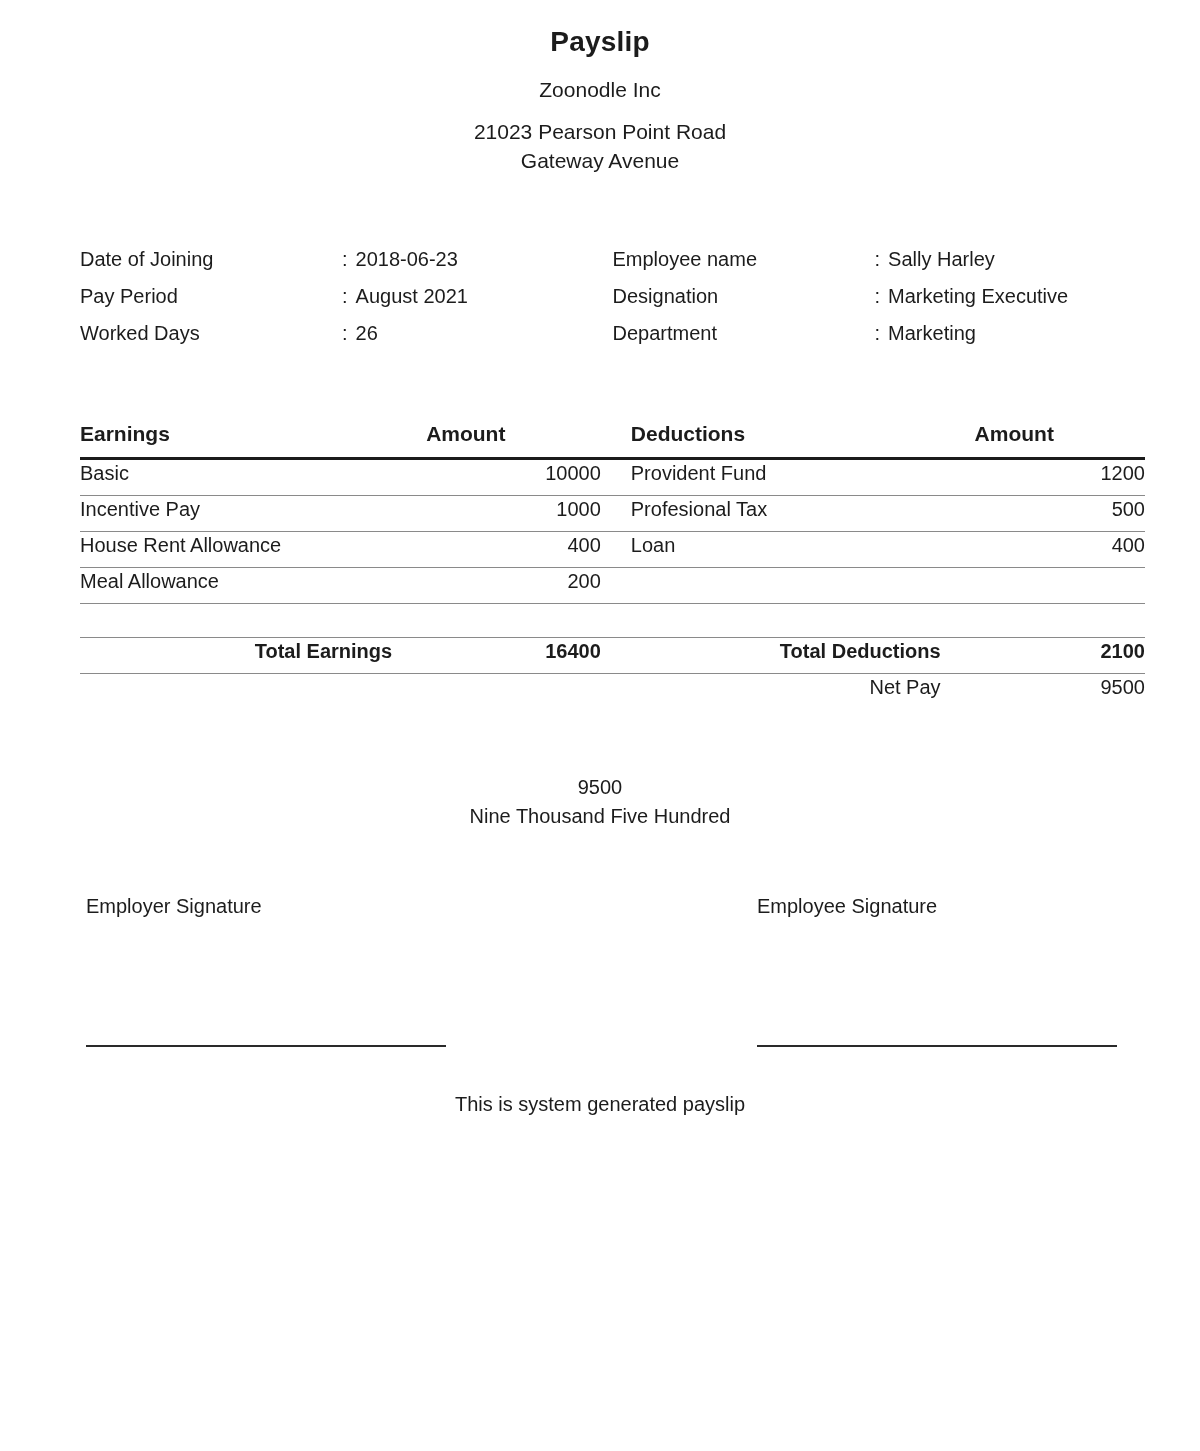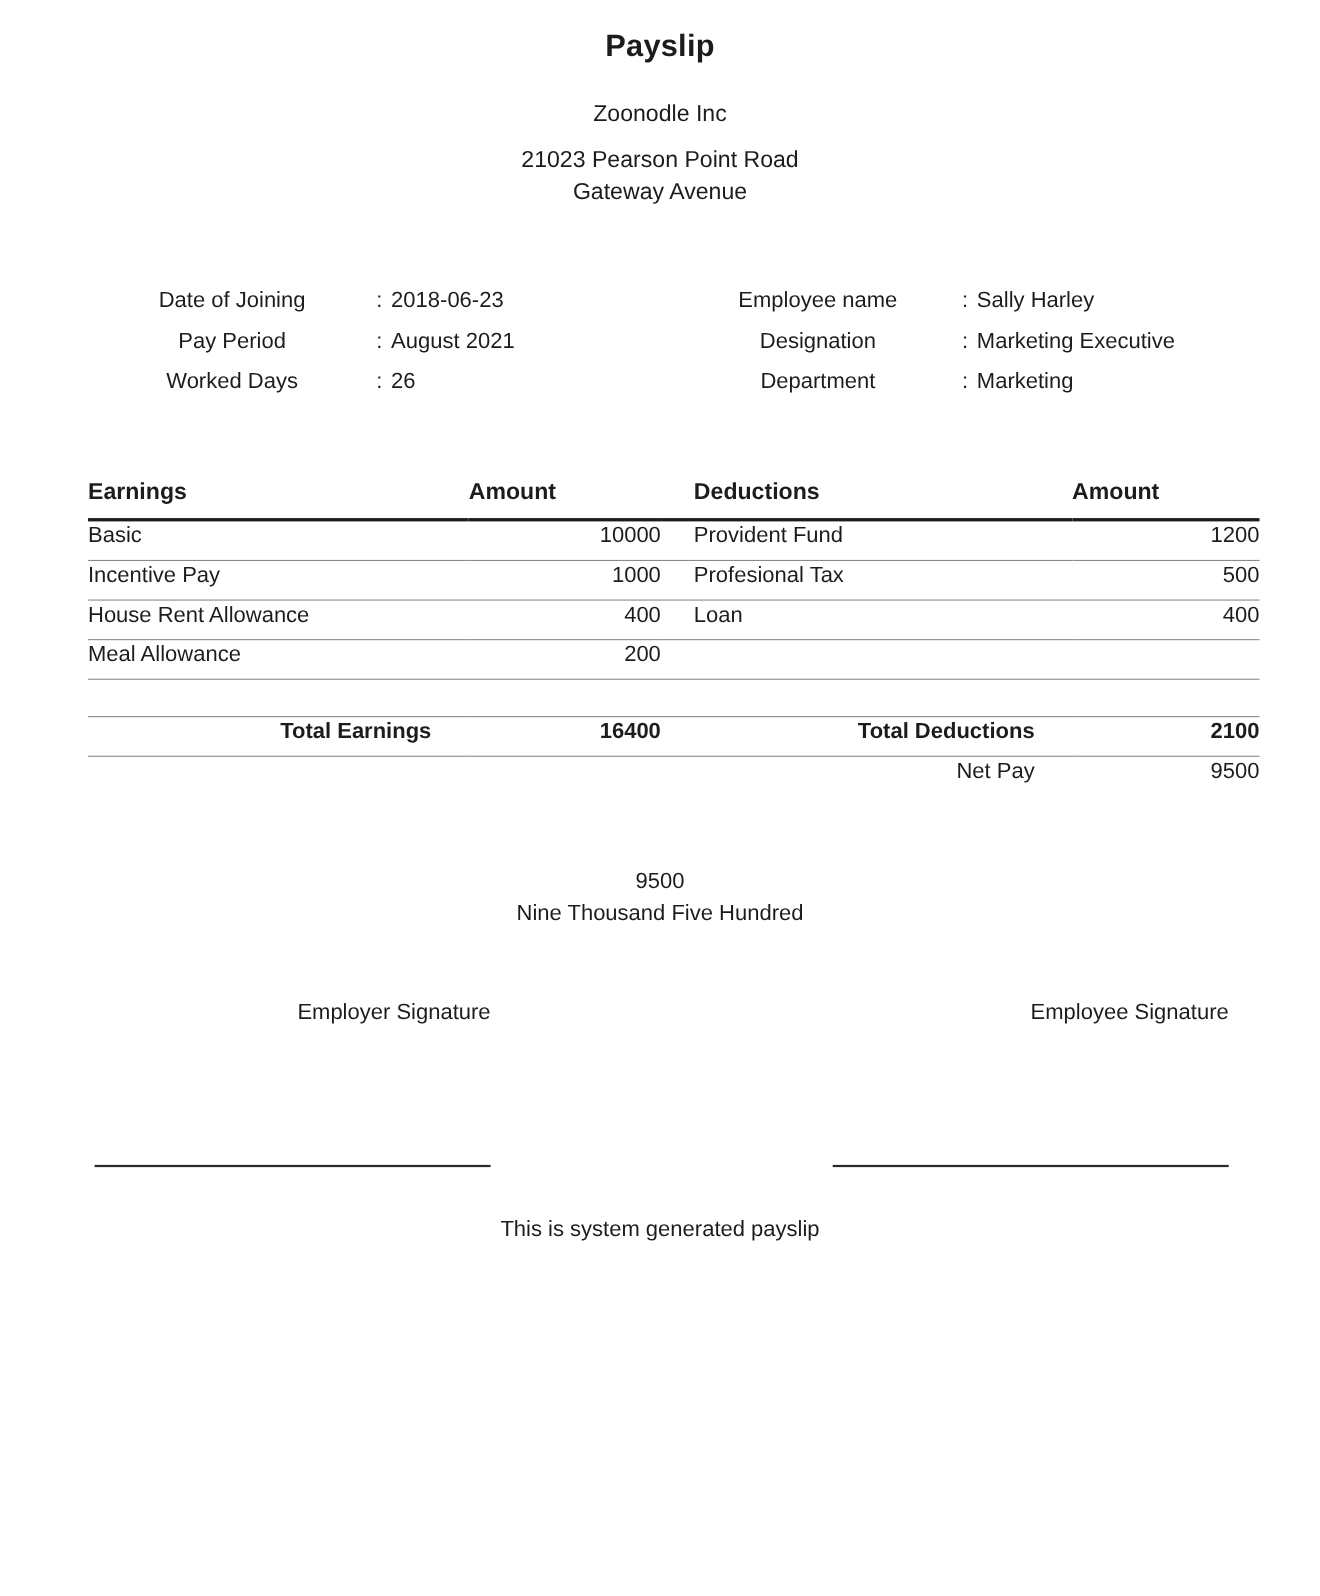--- a/index.html
+++ b/index.html
@@ -9,28 +9,28 @@
     height: 1451px;
     font-family: "Liberation Sans", "DejaVu Sans", sans-serif;
     color: #1c1c1c;
     -webkit-font-smoothing: antialiased;
   }
   .page { width: 1200px; height: 1187px; overflow: hidden; }
 
   
   .doc-header { text-align: center; padding-top: 26px; }
   .doc-title { font-size: 28px; font-weight: 700; letter-spacing: 0.2px; }
-  .company-name { font-size: 21px; margin-top: 34px; }
+  .company-name { font-size: 21px; margin-top: 20px; }
   .company-address { font-size: 21px; line-height: 29px; margin-top: 15px; }
 
   
   .info { display: flex; margin: 66px 55px 0 80px; }
   .info-col { width: 50%; }
   .info-row { display: flex; line-height: 37px; font-size: 20px; }
-  .info-label { width: 262px; flex: none; text-align: center; }
+  .info-label { width: 262px; flex: none; }
   .info-colon { margin-right: 8px; }
 
   
   .pay-table { margin: 64px 55px 0 80px; }
   table { width: 100%; border-collapse: collapse; table-layout: fixed; }
   col.c1 { width: 32.5%; } col.c2 { width: 16.4%; }
   col.c3 { width: 35.1%; } col.c4 { width: 16%; }
   th {
     font-size: 21px; font-weight: 700; text-align: left;
     padding: 6px 0 11px; border-bottom: 3px solid #1b1b1b;
@@ -45,21 +45,21 @@
     border-bottom: 1.5px solid #8a8a8a;
     font-weight: bold;
   }
   td.total-label { text-align: right; padding-right: 34px; }
 
   
   .summary { text-align: center; margin-top: 64px; font-size: 20px; line-height: 29px; }
 
   
   .signatures { display: flex; justify-content: space-between; margin: 62px 83px 0 86px; }
-  .sig-block { width: 360px; text-align: right; }
+  .sig-block { width: 360px; text-align: left; }
   .sig-label { font-size: 20px; line-height: 26px; }
   .sig-line { margin-top: 126px; border-bottom: 2.5px solid #2a2a2a; width: 100%; }
 
   
   .doc-footer { text-align: center; margin-top: 46px; font-size: 20px; }
 </style>
 </head>
 <body>
 
 <div class="page">

